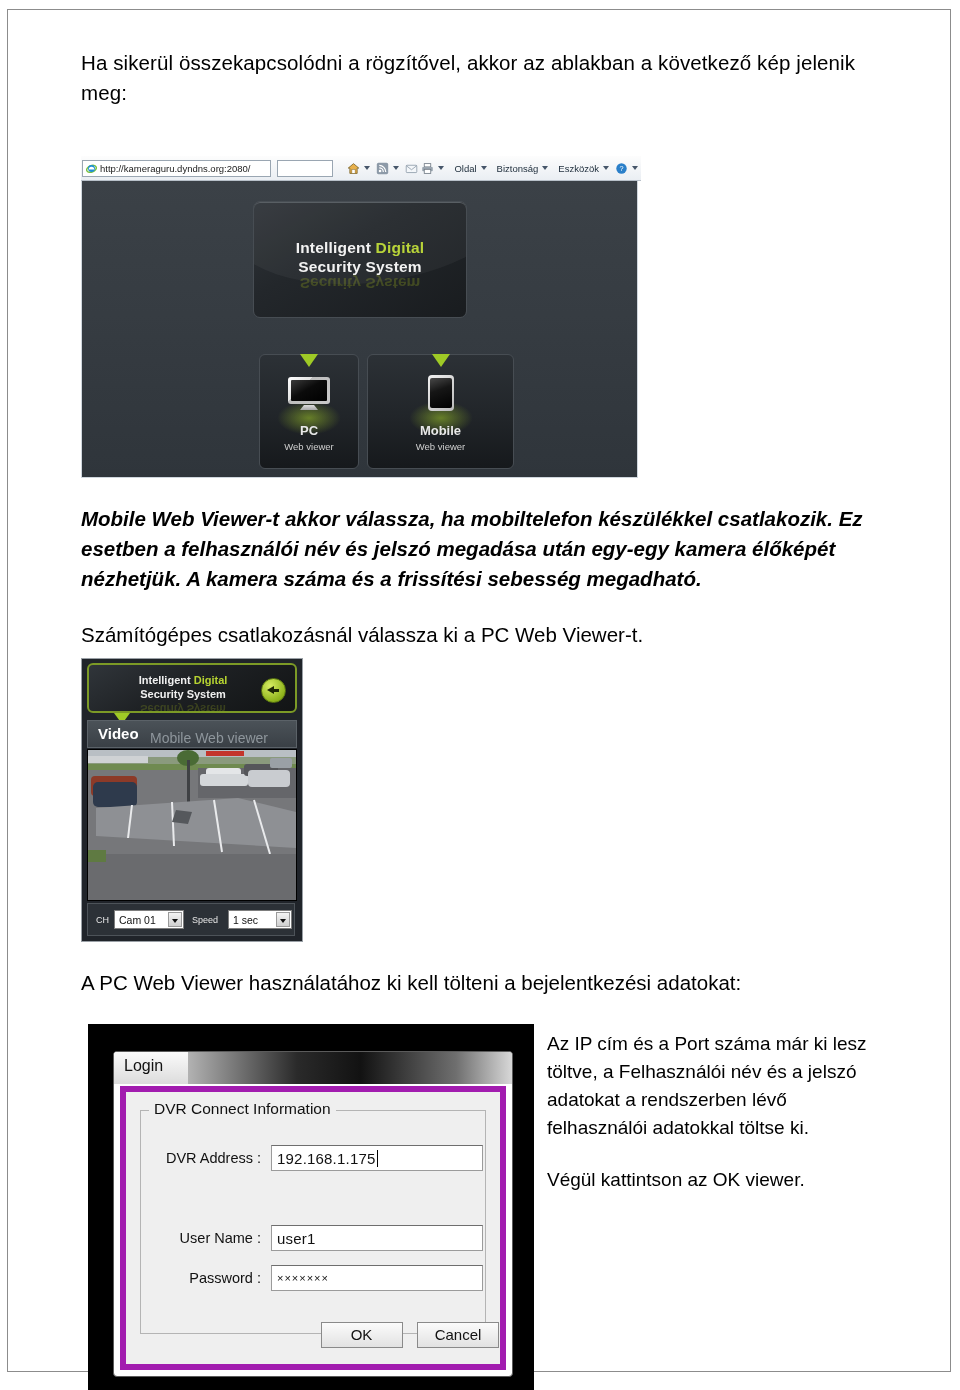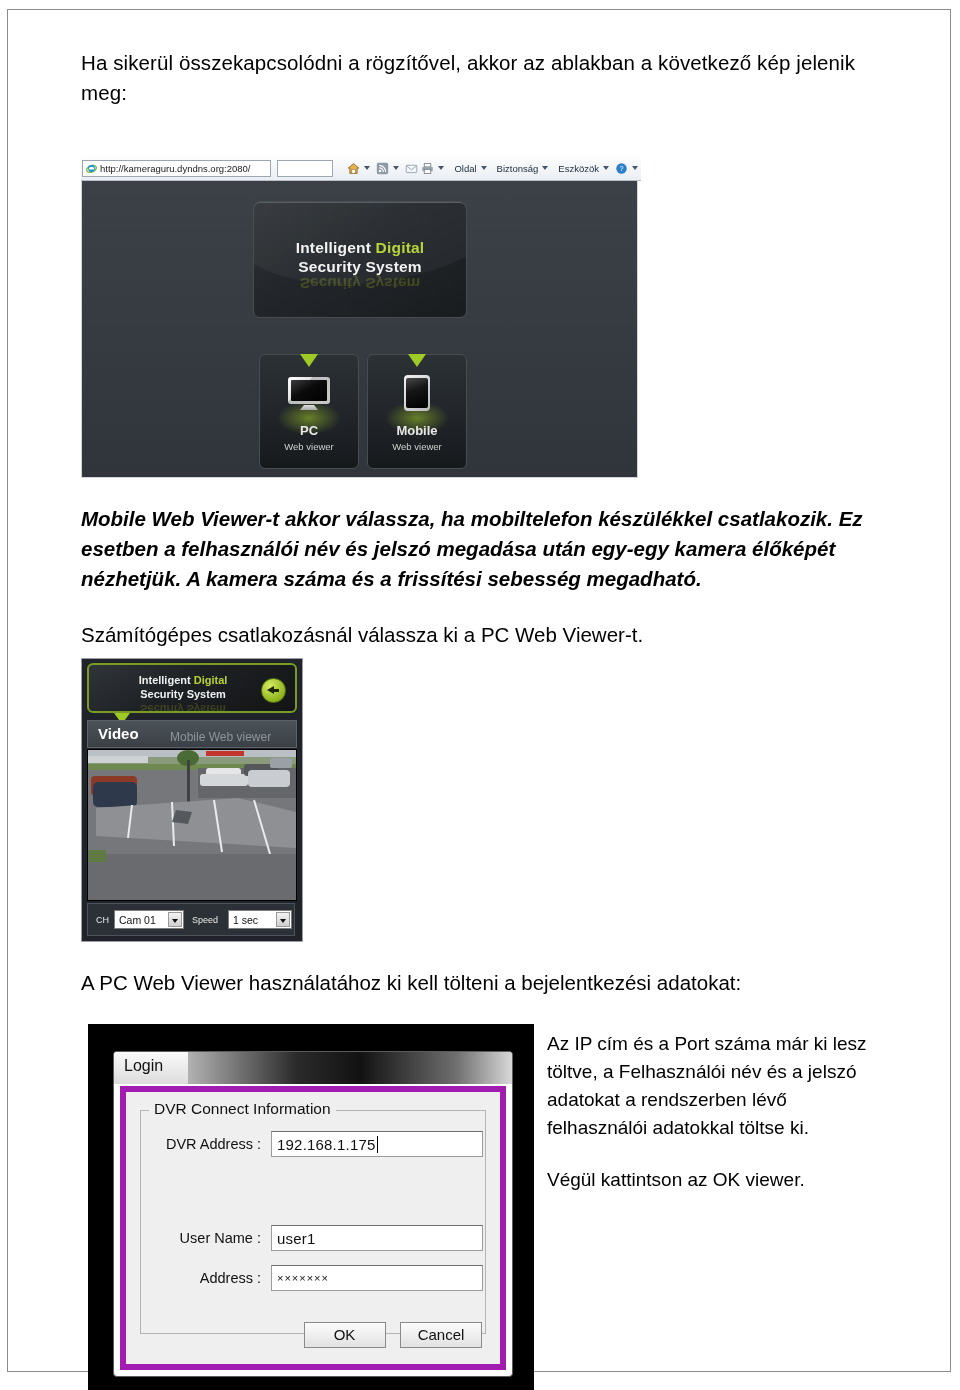--- a/index.html
+++ b/index.html
@@ -90,21 +90,21 @@
     font-size:15.5px;line-height:19px;color:#6e7c20;font-weight:600;
     opacity:.45;transform:scaleY(-1);filter:blur(.6px);
   }
 
   .tile{
     position:absolute;top:150px;width:98px;height:113px;
     background:linear-gradient(180deg,#2c3136 0%,#212529 55%,#16191c 100%);
     border:1px solid #474d53;border-radius:6px;margin-top:23px;
   }
   .tile.pc{left:177px;}
-  .tile.mob{left:285px;}
+  .tile.mob{left:285px;padding-left:47px;}
   .tri{
     position:absolute;left:50%;margin-left:-9px;top:-1px;
     width:0;height:0;border-left:9px solid transparent;
     border-right:9px solid transparent;border-top:13px solid #9fca26;
   }
   .tile-glow{
     position:absolute;left:50%;top:46px;margin-left:-32px;width:64px;height:34px;
     background:radial-gradient(ellipse at center,rgba(160,200,40,.55),rgba(160,200,40,0) 70%);
   }
   .monitor{
@@ -186,21 +186,21 @@
   }
   .mob-bar{
     position:absolute;left:5px;top:61px;width:210px;height:28px;
     background:linear-gradient(#4b5258,#3a4046);
     border:1px solid #5b6268;box-sizing:border-box;
   }
   .mob-bar .t1{
     position:absolute;left:10px;top:4px;font-size:15px;font-weight:700;color:#fff;
   }
   .mob-bar .t2{
-    position:absolute;left:62px;top:9px;font-size:12px;color:#8e969c;margin-left:20px;
+    position:absolute;left:62px;top:9px;font-size:14px;color:#8e969c;
   }
   .mob-video{
     position:absolute;left:5px;top:90px;width:210px;height:152px;
     border:1px solid #000;box-sizing:border-box;background:#6e6e6e;overflow:hidden;
   }
   .mob-ctrl{
     position:absolute;left:5px;top:244px;width:208px;height:33px;
     background:#2c3137;border:1px solid #4d5359;box-sizing:border-box;
   }
   .ctrl-lab{position:absolute;font-size:9px;color:#e6e6e6;top:11px;}
@@ -260,21 +260,21 @@
   }
   .finput{
     position:absolute;left:130px;height:26px;
     background:#fff;border:1px solid #9b9b9b;border-top-color:#6e6e6e;
     box-sizing:border-box;display:flex;align-items:center;
   }
   .finput span{font-size:15px;color:#111;padding-left:5px;letter-spacing:.2px;}
   .caretbar{
     width:1px;height:17px;background:#000;display:inline-block;margin-left:1px;
   }
-  .btnrow{position:absolute;left:0;right:18px;bottom:16px;text-align:right;}
+  .btnrow{position:absolute;left:0;right:1px;bottom:16px;text-align:right;}
   .dbtn{
     display:inline-block;width:82px;height:26px;line-height:24px;
     background:linear-gradient(#fbfbfb,#e2e2e2);
     border:1px solid #8a8a8a;font-size:15px;color:#111;text-align:center;
     margin-left:10px;box-sizing:border-box;
   }
   .sidenote{
     position:absolute;left:466px;top:6px;width:330px;
     font-size:19px;line-height:28px;color:#000;
   }
@@ -439,38 +439,38 @@
     <div class="loginwrap">
       <div class="loginshot">
         <div class="dlg">
           <div class="dlg-title">
             <span>Login</span>
           </div>
           <div class="dlg-body">
             <div class="group">
               <div class="group-lab">DVR Connect Information</div>
 
-              <div class="frow" style="top:20px;">
+              <div class="frow" style="top:34px;">
                 <div class="flabel">DVR Address :</div>
                 <div class="finput" style="width:212px;">
                   <span>192.168.1.175</span>
                     <i class="caretbar"></i>
                 </div>
               </div>
 
 
               <div class="frow" style="top:114px;">
                 <div class="flabel">User Name :</div>
                 <div class="finput" style="width:212px;">
                   <span>user1</span>
                 </div>
               </div>
 
               <div class="frow" style="top:154px;">
-                <div class="flabel">Address :</div>
+                <div class="flabel">Password :</div>
                 <div class="finput" style="width:212px;">
                   <span style="font-size:11px;letter-spacing:1px;">×××××××</span>
                 </div>
               </div>
             </div>
 
             <div class="btnrow">
               <span class="dbtn">OK</span>
               <span class="dbtn">Cancel</span>
             </div>

